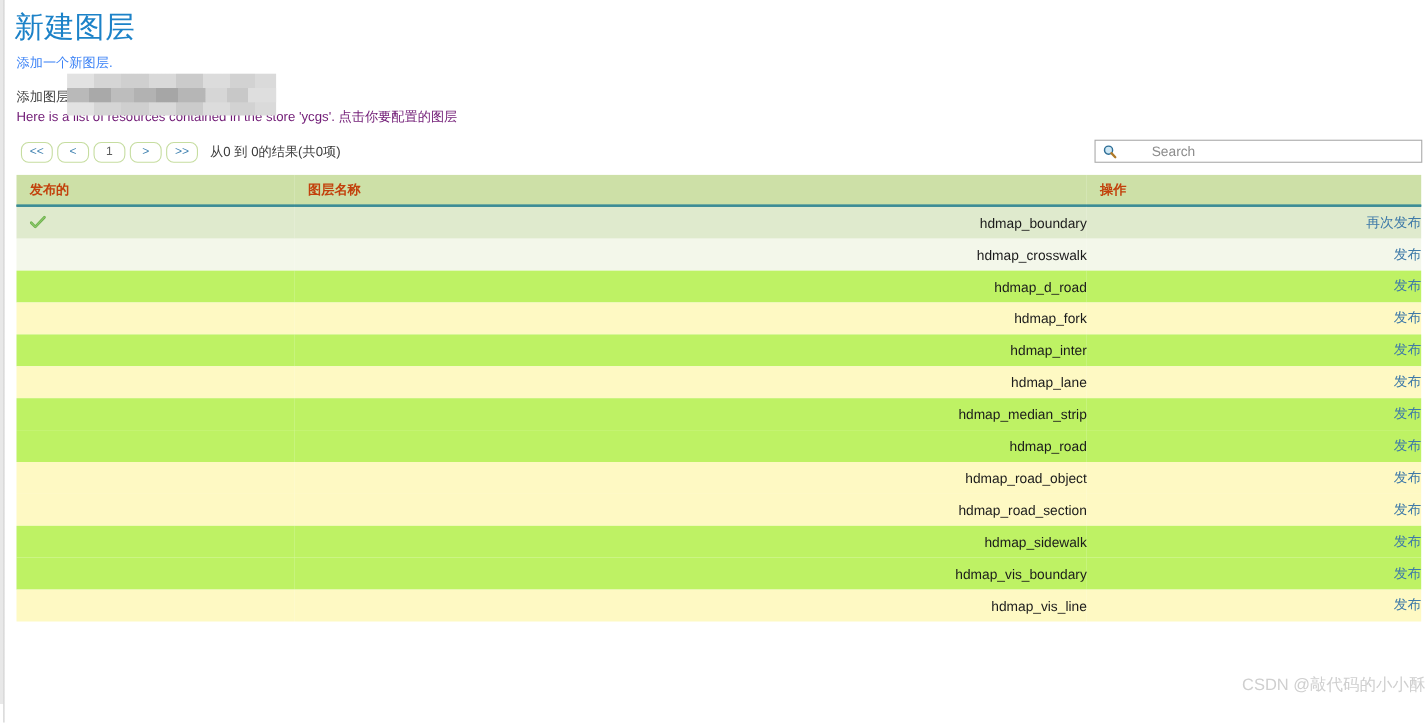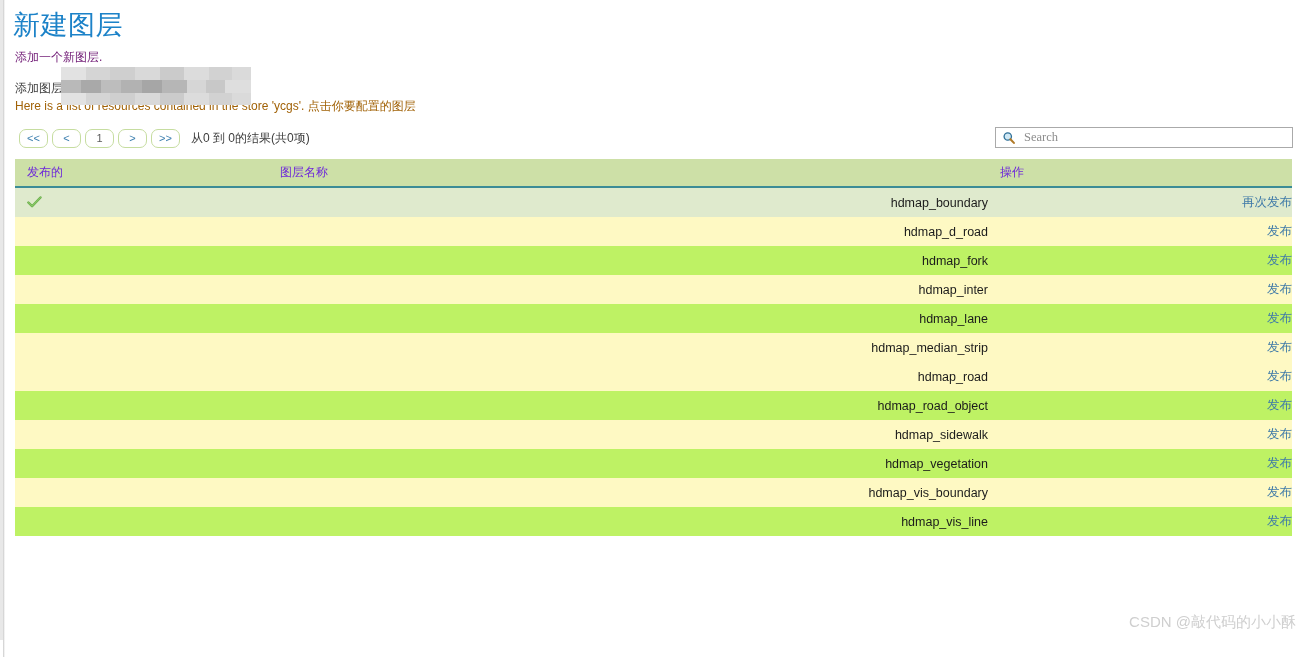--- a/index.html
+++ b/index.html
@@ -47,35 +47,35 @@
     font-size: 27px;
     line-height: 34px;
     color: #1c82c8;
     font-weight: normal;
     margin: 0 0 8px 0;
     letter-spacing: 0.5px;
   }
 
   .subtitle {
     font-size: 12px;
-    color: #701a75;
+    color: #3b82f6;
     margin: 0 0 14px 2px;
     line-height: 15px;
   }
 
   .desc-block {
     margin: 0 0 14px 2px;
     line-height: 18px;
     font-size: 12px;
     color: #3c3c3c;
     position: relative;
   }
   .desc-line { display: block; white-space: nowrap; }
   .desc-line.second { color: #3c3c3c; }
-  .desc-line.third { color: #a16207; }
+  .desc-line.third { color: #701a75; }
   .inline-link {
     color: #1c82c8;
     text-decoration: none;
     font-weight: bold;
     margin-left: 8px;
   }
 
   
   .mosaic {
     position: absolute;
@@ -173,54 +173,55 @@
     align-items: center;
     padding-left: 6px;
   }
   .search-icon { width: 14px; height: 14px; margin-right: 6px; flex: none; }
   .search-input {
     border: none;
     outline: none;
     width: 100%;
     height: 17px;
     font-size: 12.5px;
-    font-family: Liberation Serif, serif;
+    font-family: Liberation Sans, sans-serif;
     color: #333;
     background: transparent;
+    margin-left: 23px;
   }
   .search-input::placeholder { color: #8d8d8d; opacity: 1; }
 
   
   table.layers {
     width: 1277px;
     border-collapse: collapse;
     margin-left: 2px;
     table-layout: fixed;
   }
   table.layers th {
     background: #cde0a7;
-    color: #6d28d9;
-    font-size: 12px;
-    font-weight: normal;
+    color: #c2410c;
+    font-size: 12px;
+    font-weight: bold;
     text-align: left;
     padding: 5px 0 5px 12px;
     border-bottom: 2px solid #3b8c96;
     height: 16px;
   }
   table.layers td {
     font-size: 12.5px;
     color: #1b1b1b;
     padding: 6px 0 6px 12px;
     height: 14px;
     vertical-align: middle;
     border: none;
     text-align: right;
   }
-  tr.row-alt td { background: #fef9c3; }
-  tr.row-plain td { background: #bef264; }
+  tr.row-alt td { background: #bef264; }
+  tr.row-plain td { background: #fef9c3; }
   tr.row-first td { background: #dfeacd; }
   tr.row-second td { background: #f3f7ea; }
 
   col.c-published { width: 253px; }
   col.c-name { width: 720px; }
   col.c-action { width: 304px; }
 
   .check-icon { width: 15px; height: 13px; display: block; }
 
   .action-link {
@@ -293,20 +294,25 @@
           <tr class="row-first">
             <td>
               <svg class="check-icon" viewBox="0 0 16 14">
                 <path d="M1.4 7.0 L5.4 11.0 L14.4 1.6" fill="none" stroke="#6aae4a" stroke-width="2.6" stroke-linecap="round" stroke-linejoin="round"></path>
                 <path d="M1.4 7.0 L5.4 11.0 L14.4 1.6" fill="none" stroke="#8cc96a" stroke-width="1.1" stroke-linecap="round" stroke-linejoin="round"></path>
               </svg>
             </td>
             <td>hdmap_boundary</td>
             <td><a class="action-link" href="#">再次发布</a></td>
           </tr>
+          <tr class="row-second">
+            <td></td>
+            <td>hdmap_crosswalk</td>
+            <td><a class="action-link" href="#">发布</a></td>
+          </tr>
           <tr class="row-alt">
             <td></td>
             <td>hdmap_d_road</td>
             <td><a class="action-link" href="#">发布</a></td>
           </tr>
           <tr class="row-plain">
             <td></td>
             <td>hdmap_fork</td>
             <td><a class="action-link" href="#">发布</a></td>
           </tr>
@@ -328,28 +334,28 @@
           <tr class="row-alt">
             <td></td>
             <td>hdmap_road</td>
             <td><a class="action-link" href="#">发布</a></td>
           </tr>
           <tr class="row-plain">
             <td></td>
             <td>hdmap_road_object</td>
             <td><a class="action-link" href="#">发布</a></td>
           </tr>
+          <tr class="row-plain">
+            <td></td>
+            <td>hdmap_road_section</td>
+            <td><a class="action-link" href="#">发布</a></td>
+          </tr>
           <tr class="row-alt">
             <td></td>
             <td>hdmap_sidewalk</td>
-            <td><a class="action-link" href="#">发布</a></td>
-          </tr>
-          <tr class="row-plain">
-            <td></td>
-            <td>hdmap_vegetation</td>
             <td><a class="action-link" href="#">发布</a></td>
           </tr>
           <tr class="row-alt">
             <td></td>
             <td>hdmap_vis_boundary</td>
             <td><a class="action-link" href="#">发布</a></td>
           </tr>
           <tr class="row-plain">
             <td></td>
             <td>hdmap_vis_line</td>

